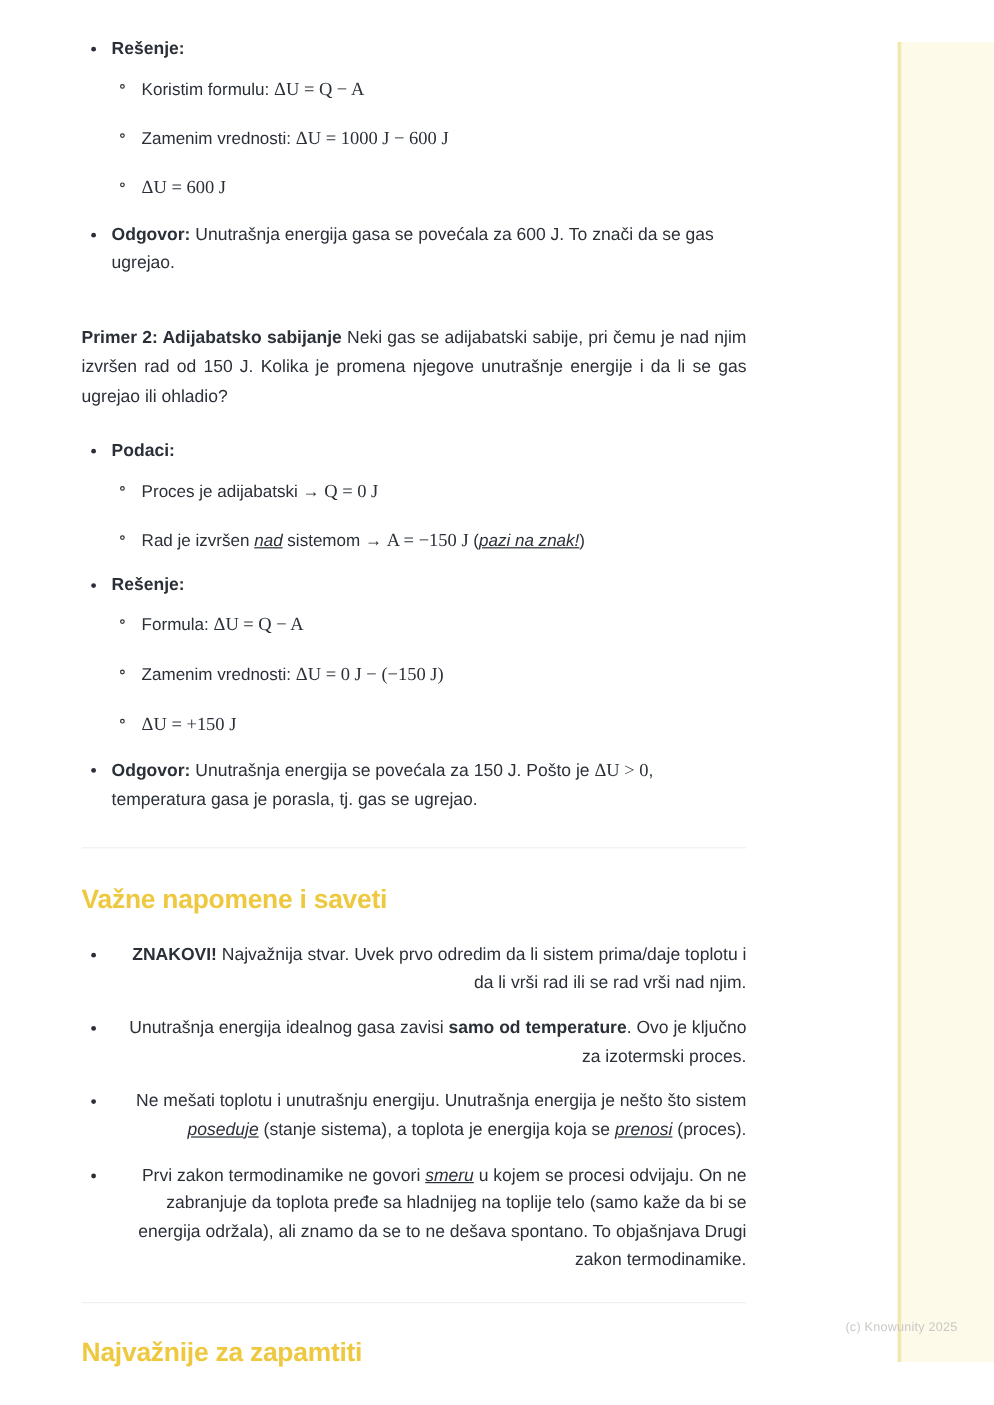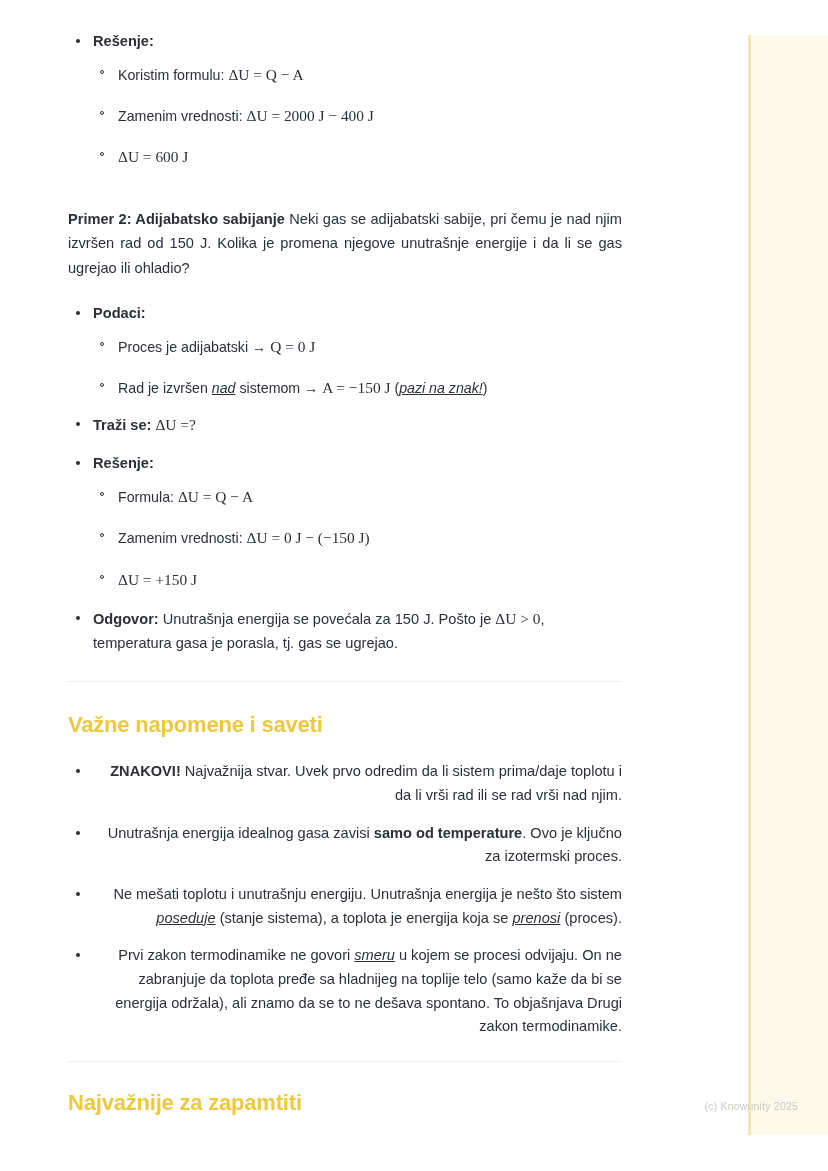--- a/index.html
+++ b/index.html
@@ -143,50 +143,49 @@
 <div class="page">
 
   <ul class="lvl1">
     <li>
       <b>Rešenje:</b>
       <ul class="lvl2">
         <li>
           <span>Koristim formulu: </span><span class="math v">ΔU = Q − A</span>
         </li>
         <li>
-          <span>Zamenim vrednosti: </span><span class="math v">ΔU = 2000 J − 400 J</span>
+          <span>Zamenim vrednosti: </span><span class="math v">ΔU = 1000 J − 600 J</span>
         </li>
         <li>
           <span class="math v">ΔU = 600 J</span>
         </li>
       </ul>
+    </li>
+    <li style="margin-top:16px;">
+      <b>Odgovor:</b><span> Unutrašnja energija gasa se povećala za 600 J. To znači da se gas ugrejao.</span>
     </li>
   </ul>
 
   <p class="para block-gap-top">
     <b>Primer 2: Adijabatsko sabijanje</b><span> Neki gas se adijabatski sabije, pri čemu je nad njim izvršen rad od 150 J. Kolika je promena njegove unutrašnje energije i da li se gas ugrejao ili ohladio?</span>
   </p>
 
   <ul class="lvl1" style="margin-top:22px;">
     <li>
       <b>Podaci:</b>
       <ul class="lvl2">
         <li>
           <span>Proces je adijabatski → </span><span class="math v">Q = 0 J</span>
         </li>
         <li>
           <span>Rad je izvršen </span><i>nad</i><span> sistemom → </span><span class="math v">A = −150 J</span><span> (</span><i>pazi na znak!</i><span>)</span>
         </li>
       </ul>
     </li>
 
-    <li style="margin-top:14px;">
-      <b>Traži se:</b>
-      <span class="math v">ΔU =?</span>
-    </li>
 
     <li>
       <b>Rešenje:</b>
       <ul class="lvl2">
         <li>
           <span>Formula: </span><span class="math v">ΔU = Q − A</span>
         </li>
         <li>
           <span>Zamenim vrednosti: </span><span class="math v">ΔU = 0 J − (−150 J)</span>
         </li>

